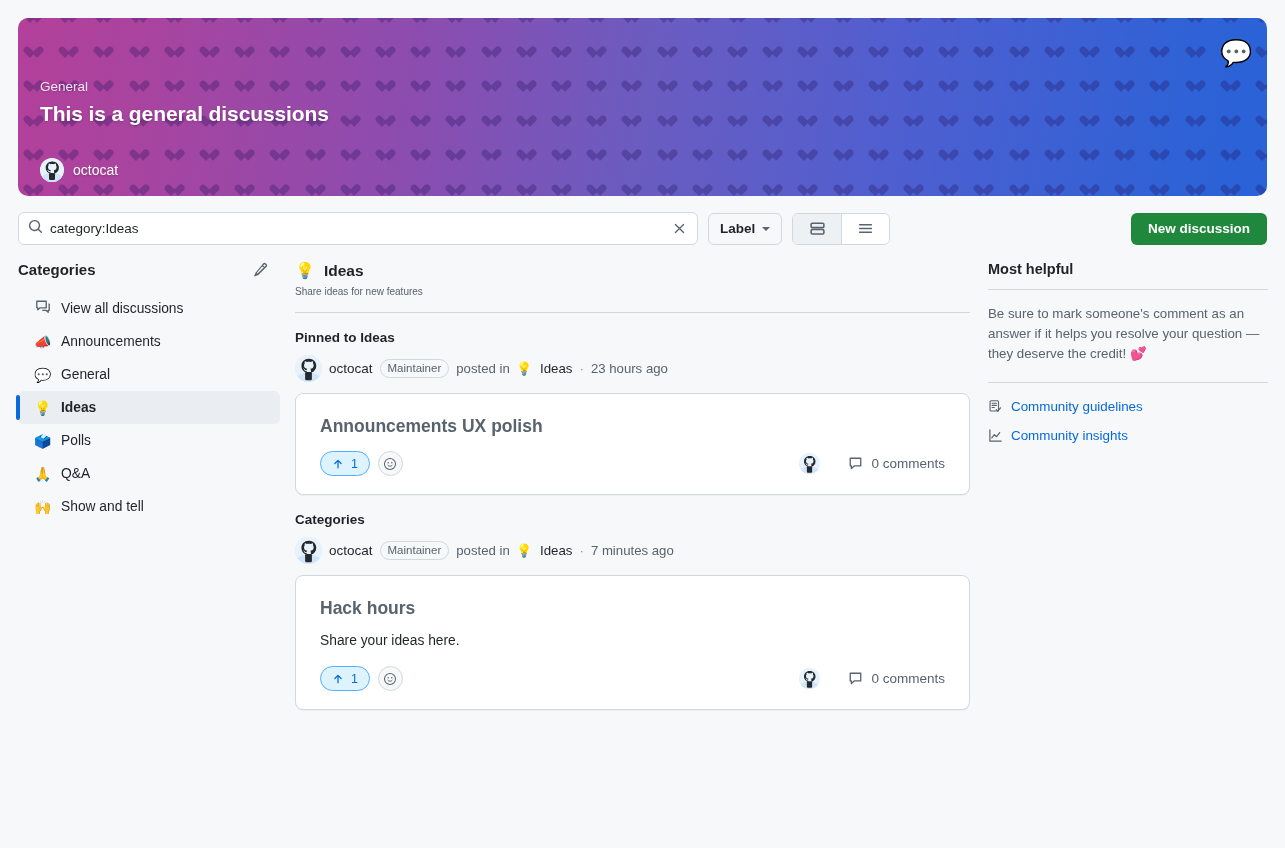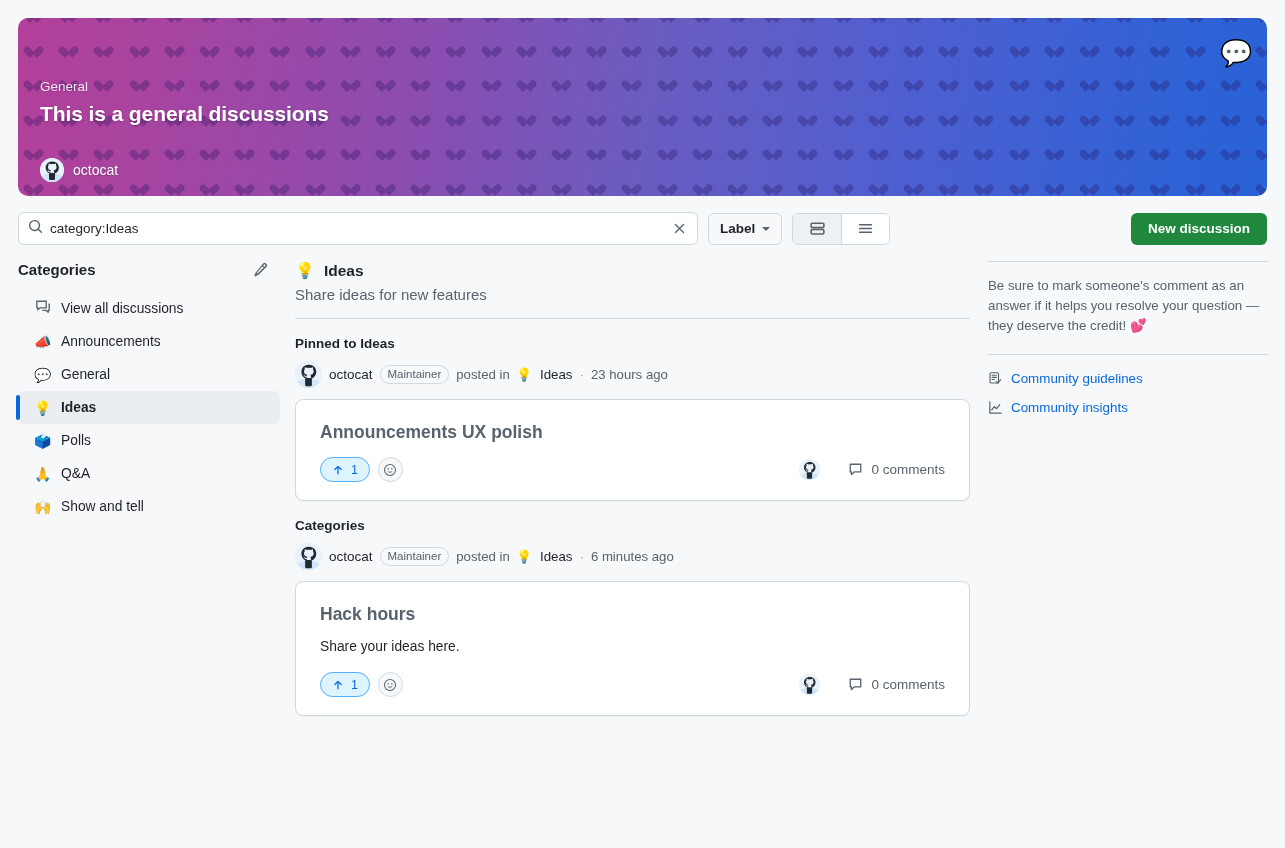--- a/index.html
+++ b/index.html
@@ -231,21 +231,21 @@
     left: -2px; top: 4px;
     width: 4px; height: 25px;
     border-radius: 6px;
     background: #0969da;
   }
 
   
   #cat-title-row { display: flex; align-items: center; gap: 9px; }
   #cat-title-row .emo { font-size: 16px; }
   #cat-title-row .txt { font-size: 15.5px; font-weight: bold; }
-  #cat-desc { font-size: 15px; color: #59636e; margin: 6px 0 0 0; }
+  #cat-desc { font-size: 10px; color: #59636e; margin: 6px 0 0 0; }
   #cat-divider { height: 1px; background: #d1d9e0; margin: 15px 0 0 0; }
 
   .section-label {
     font-size: 13.5px;
     font-weight: bold;
     color: #1f2328;
     margin: 17px 0 10px 0;
   }
   .post-meta {
     display: flex;
@@ -749,21 +749,21 @@
           <path d="M12 3.4c-3.5 0-6.3 2.8-6.3 6.3 0 2.8 1.8 5.1 4.3 5.9.3.1.4-.1.4-.3v-1.2c-1.8.4-2.2-.8-2.2-.8-.3-.8-.7-1-.7-1-.6-.4 0-.4 0-.4.7 0 1 .7 1 .7.6 1 1.6.7 2 .6.1-.4.2-.7.4-.9-1.4-.2-2.9-.7-2.9-3.2 0-.7.3-1.3.7-1.8-.1-.2-.3-.9.1-1.8 0 0 .6-.2 1.8.7.5-.1 1.1-.2 1.7-.2.6 0 1.2.1 1.7.2 1.3-.9 1.8-.7 1.8-.7.4.9.2 1.6.1 1.8.4.5.7 1.1.7 1.8 0 2.5-1.5 3-2.9 3.2.2.2.4.6.4 1.2v1.8c0 .2.1.4.5.3 2.5-.8 4.3-3.2 4.3-5.9 0-3.5-2.8-6.3-6.3-6.3z" fill="#24292f"></path>
           <rect x="9" y="15" width="6" height="7.5" rx="1.2" fill="#24292f"></rect>
         </svg>
       </span>
       <span class="user">octocat</span>
       <span class="badge-maintainer">Maintainer</span>
       <span>posted in</span>
       <span class="emo">💡</span>
       <span class="catname">Ideas</span>
       <span class="dot">·</span>
-      <span>6 minutes ago</span>
+      <span>7 minutes ago</span>
     </div>
 
     <div class="card">
       <div class="card-title">Hack hours</div>
       <div class="card-body">Share your ideas here.</div>
       <div class="card-footer">
         <div class="upvote">
           <svg width="12" height="12" viewBox="0 0 16 16" aria-hidden="true">
             <path stroke="#0969da" stroke-width="1.7" stroke-linecap="round" stroke-linejoin="round" fill="none" d="M8 13V3.5M3.8 7.4 8 3.2l4.2 4.2"></path>
           </svg>
@@ -790,20 +790,21 @@
           <svg width="15" height="15" viewBox="0 0 16 16" aria-hidden="true">
             <path fill="none" stroke="#59636e" stroke-width="1.4" stroke-linejoin="round" d="M2.4 2.4h11.2v8.2H6.6L3.6 13.3v-2.7H2.4z"></path>
           </svg>
           <span>0 comments</span>
         </div>
       </div>
     </div>
   </div>
 
   <div id="right-col">
+    <div id="mh-title">Most helpful</div>
     <div id="mh-divider"></div>
     <div id="mh-text">Be sure to mark someone's comment as an answer if it helps you resolve your question — they deserve the credit! 💕</div>
     <div class="mh-divider2"></div>
     <div id="mh-links">
         <div class="mh-link">
           <span style="display: flex;">
             <svg width="15" height="15" viewBox="0 0 16 16" aria-hidden="true">
               <rect x="2.2" y="1.8" width="9" height="11" rx="1.2" fill="none" stroke="#59636e" stroke-width="1.2"></rect>
               <path stroke="#59636e" stroke-width="1.15" stroke-linecap="round" d="M4.4 4.6h4.6M4.4 6.8h4.6M4.4 9h2.4"></path>
               <path fill="none" stroke="#59636e" stroke-width="1.3" stroke-linecap="round" stroke-linejoin="round" d="M8.9 11.4l1.5 1.6 3-3.6"></path>

